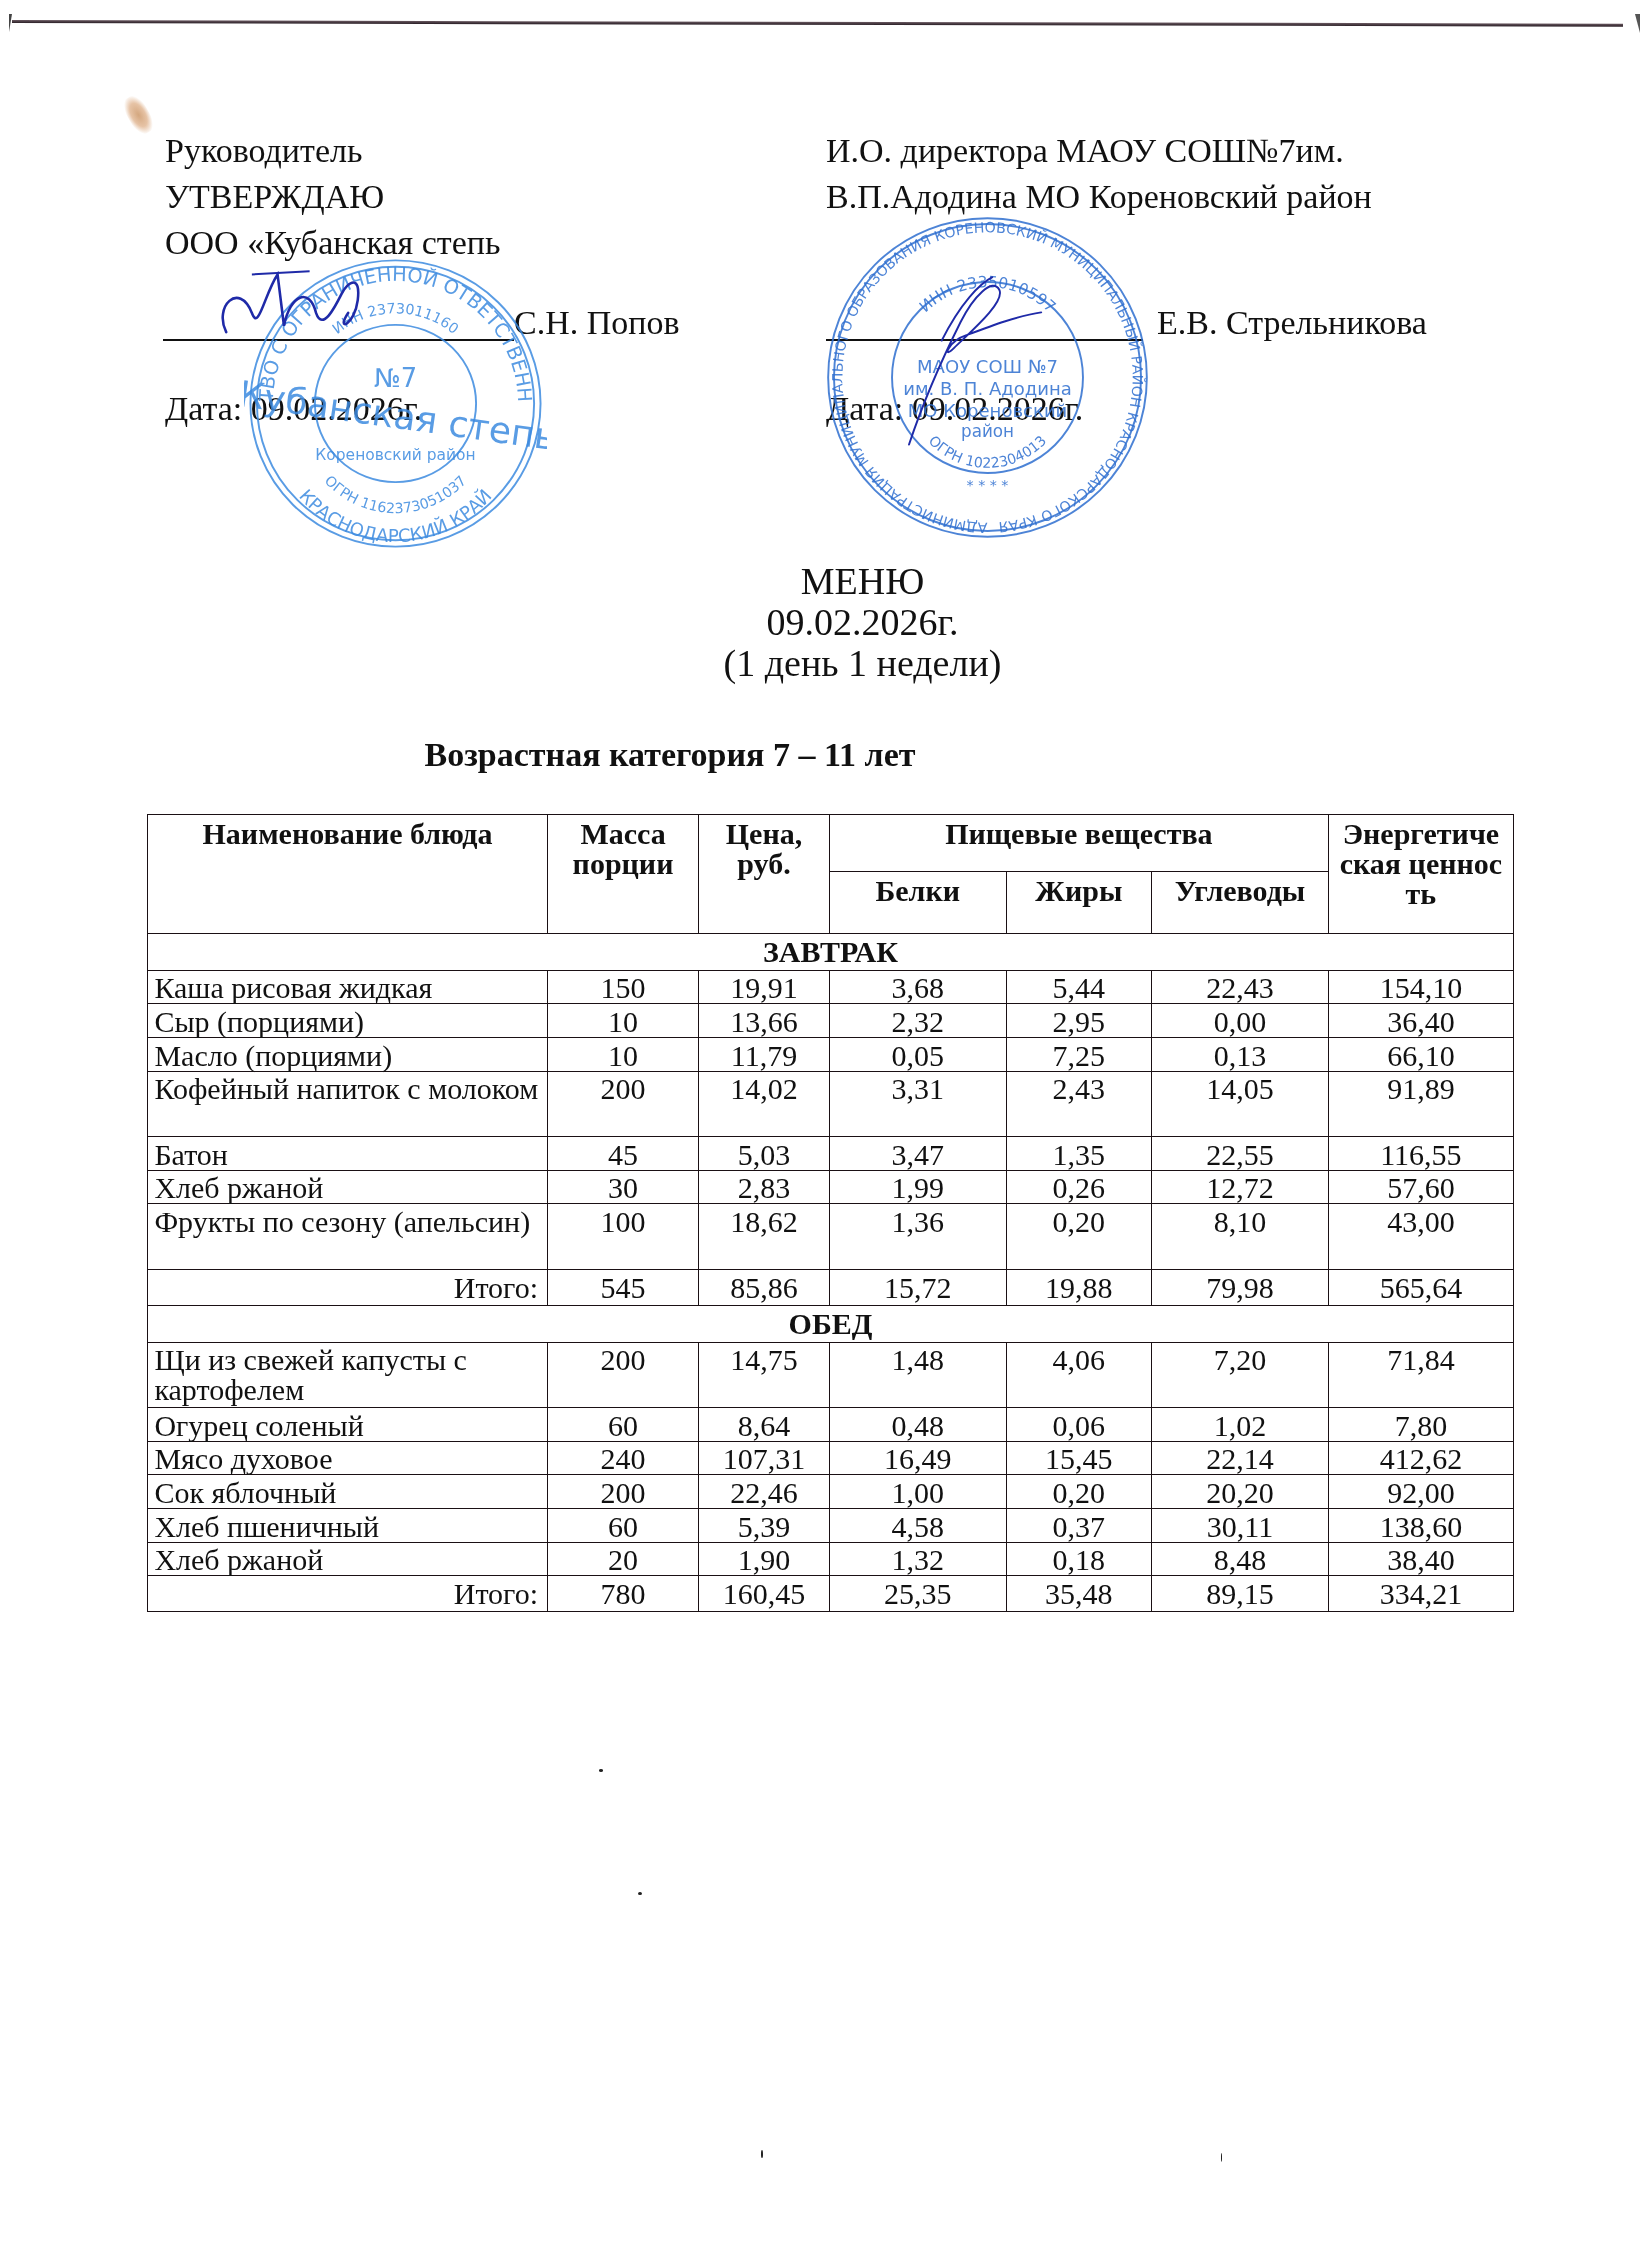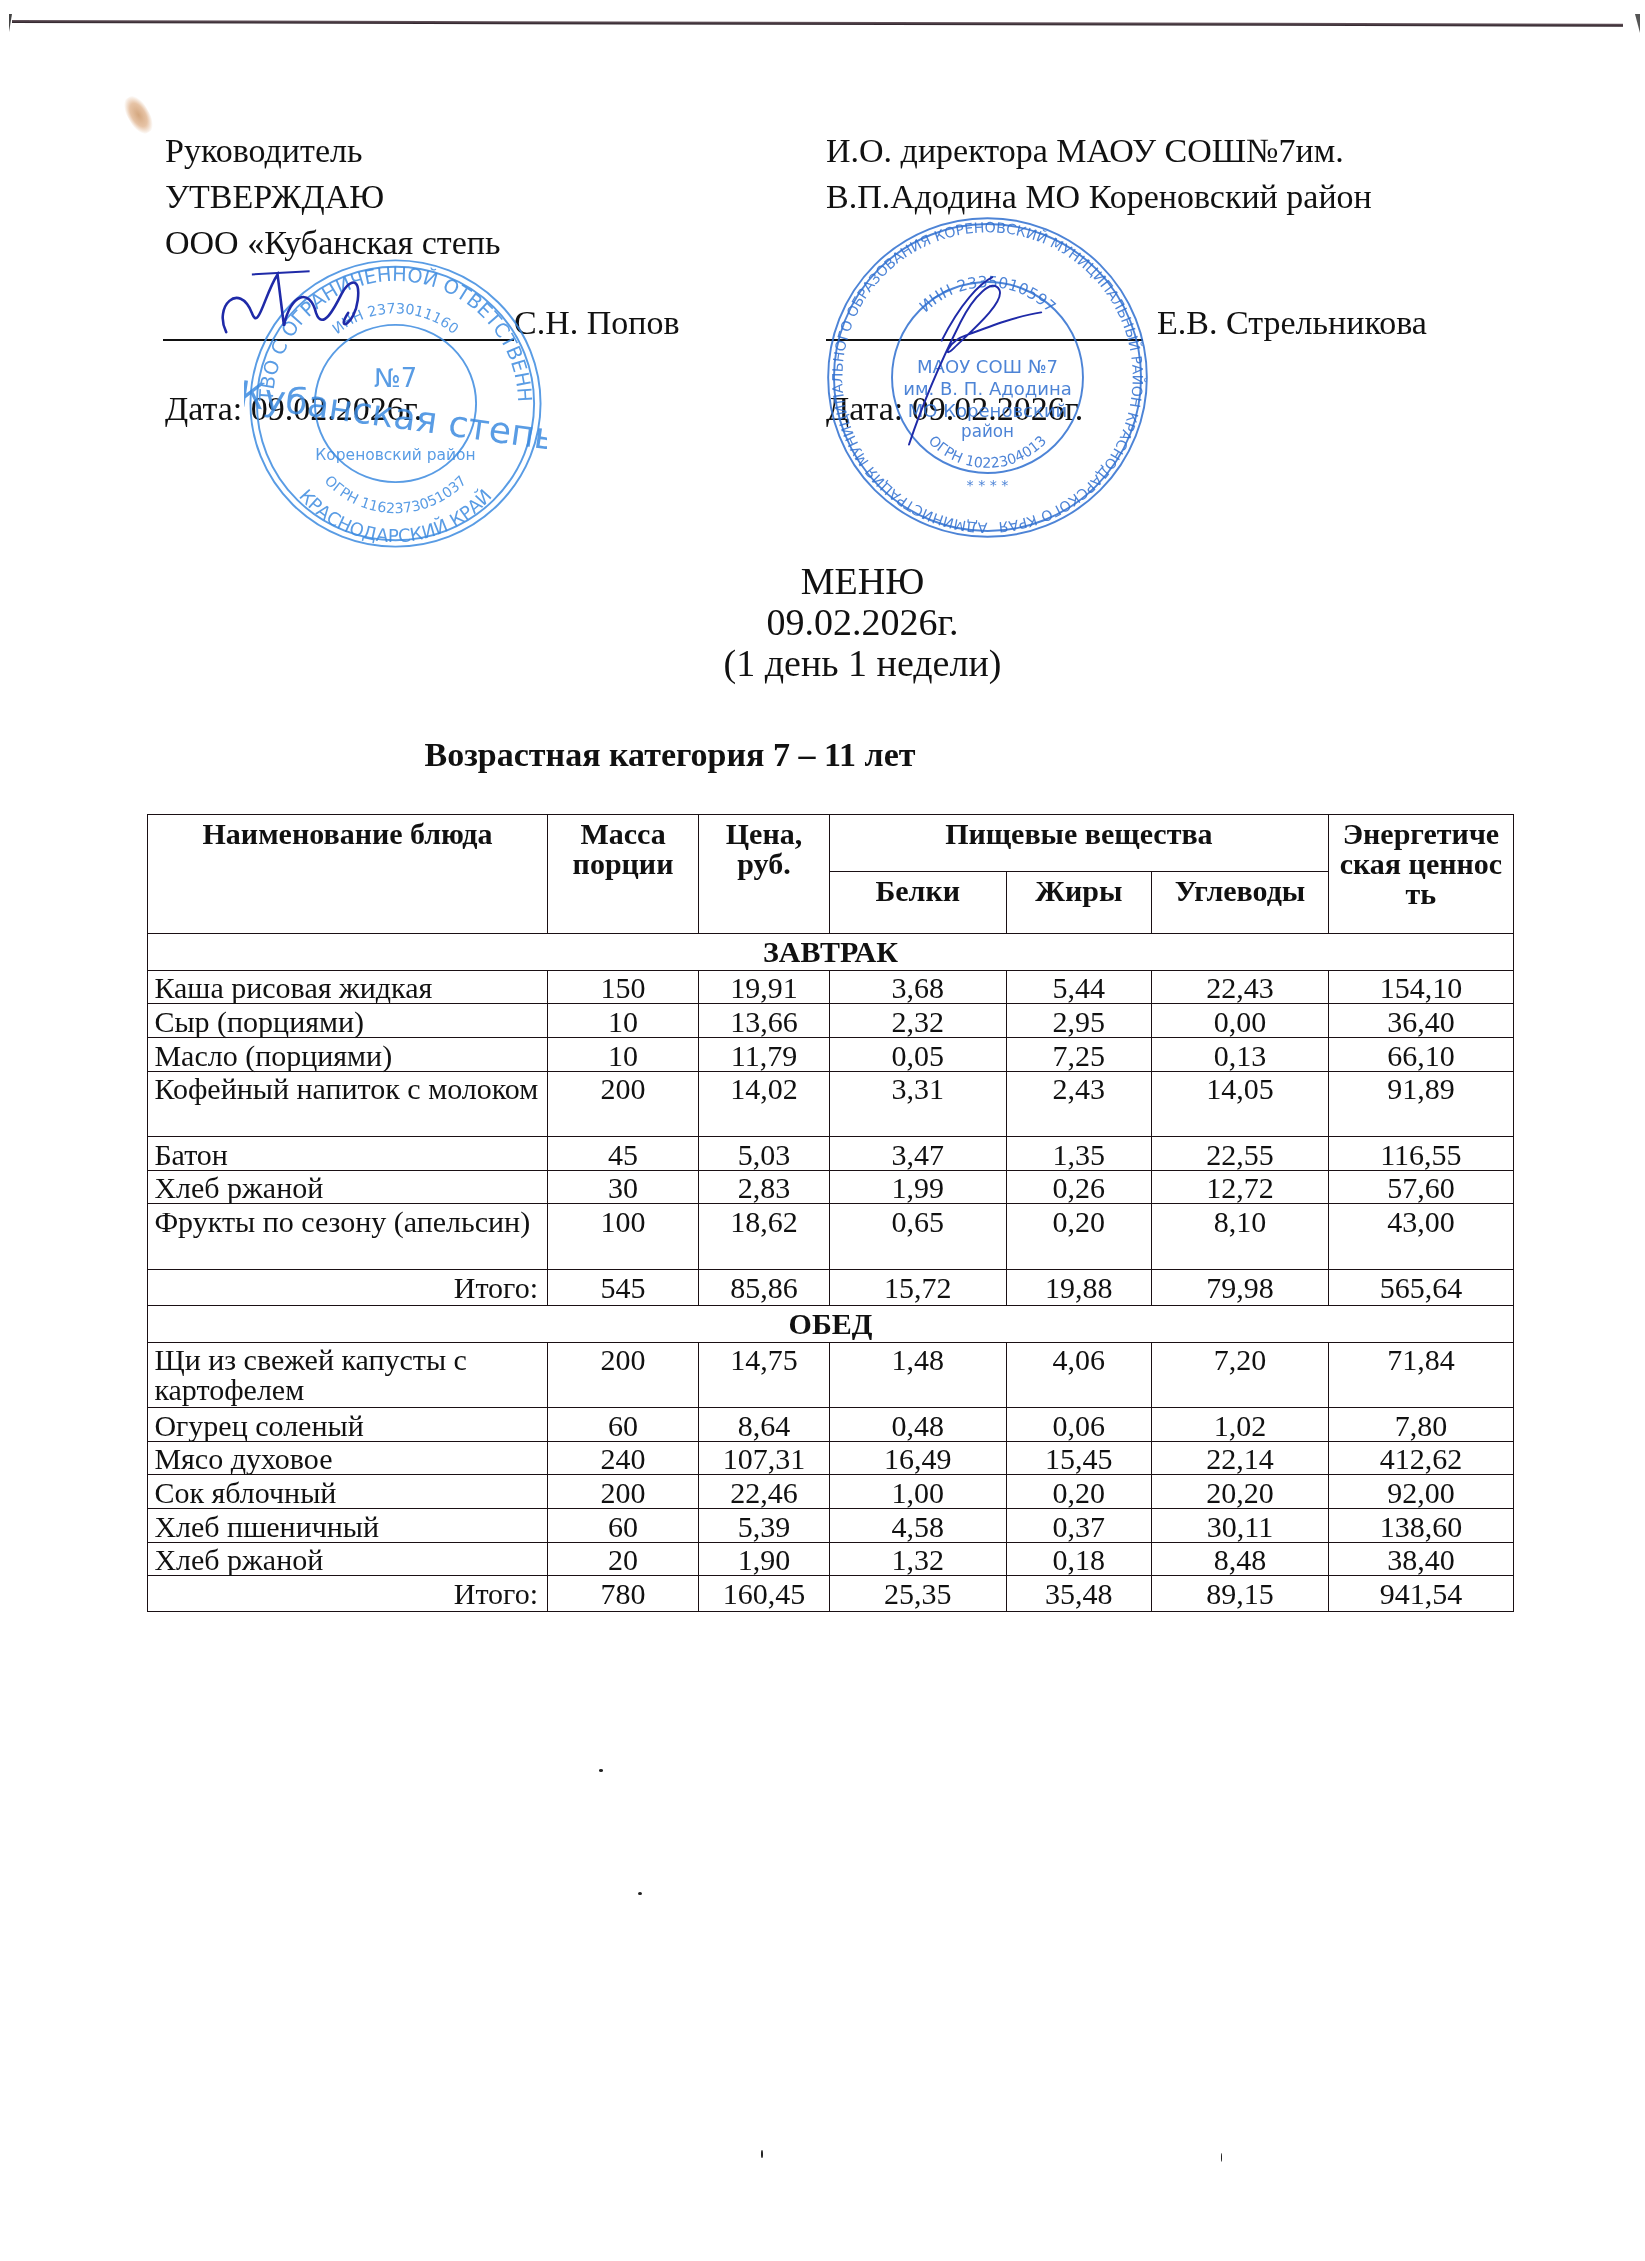--- a/index.html
+++ b/index.html
@@ -228,21 +228,21 @@
         <td class="num">2,83</td>
         <td class="num">1,99</td>
         <td class="num">0,26</td>
         <td class="num">12,72</td>
         <td class="num">57,60</td>
       </tr>
       <tr class="item tall">
         <td class="name">Фрукты по сезону (апельсин)</td>
         <td class="num">100</td>
         <td class="num">18,62</td>
-        <td class="num">0,65</td>
+        <td class="num">1,36</td>
         <td class="num">0,20</td>
         <td class="num">8,10</td>
         <td class="num">43,00</td>
       </tr>
       <tr class="total">
         <td class="tlabel">Итого:</td>
         <td>545</td>
         <td>85,86</td>
         <td>15,72</td>
         <td>19,88</td>
@@ -306,21 +306,21 @@
         <td class="num">8,48</td>
         <td class="num">38,40</td>
       </tr>
       <tr class="total">
         <td class="tlabel">Итого:</td>
         <td>780</td>
         <td>160,45</td>
         <td>25,35</td>
         <td>35,48</td>
         <td>89,15</td>
-        <td>941,54</td>
+        <td>334,21</td>
       </tr>
     </tbody>
 </table>
 
 <div class="speck" style="left:599px;top:1769px;width:3.9px;height:2.6px;"></div>
 <div class="speck" style="left:638px;top:1892px;width:3.9px;height:3.2px;"></div>
 <div class="speck" style="left:761px;top:2150px;width:1.9px;height:7.7px;"></div>
 <div class="speck" style="left:1221px;top:2153px;width:1.3px;height:9px;"></div>
 
 

